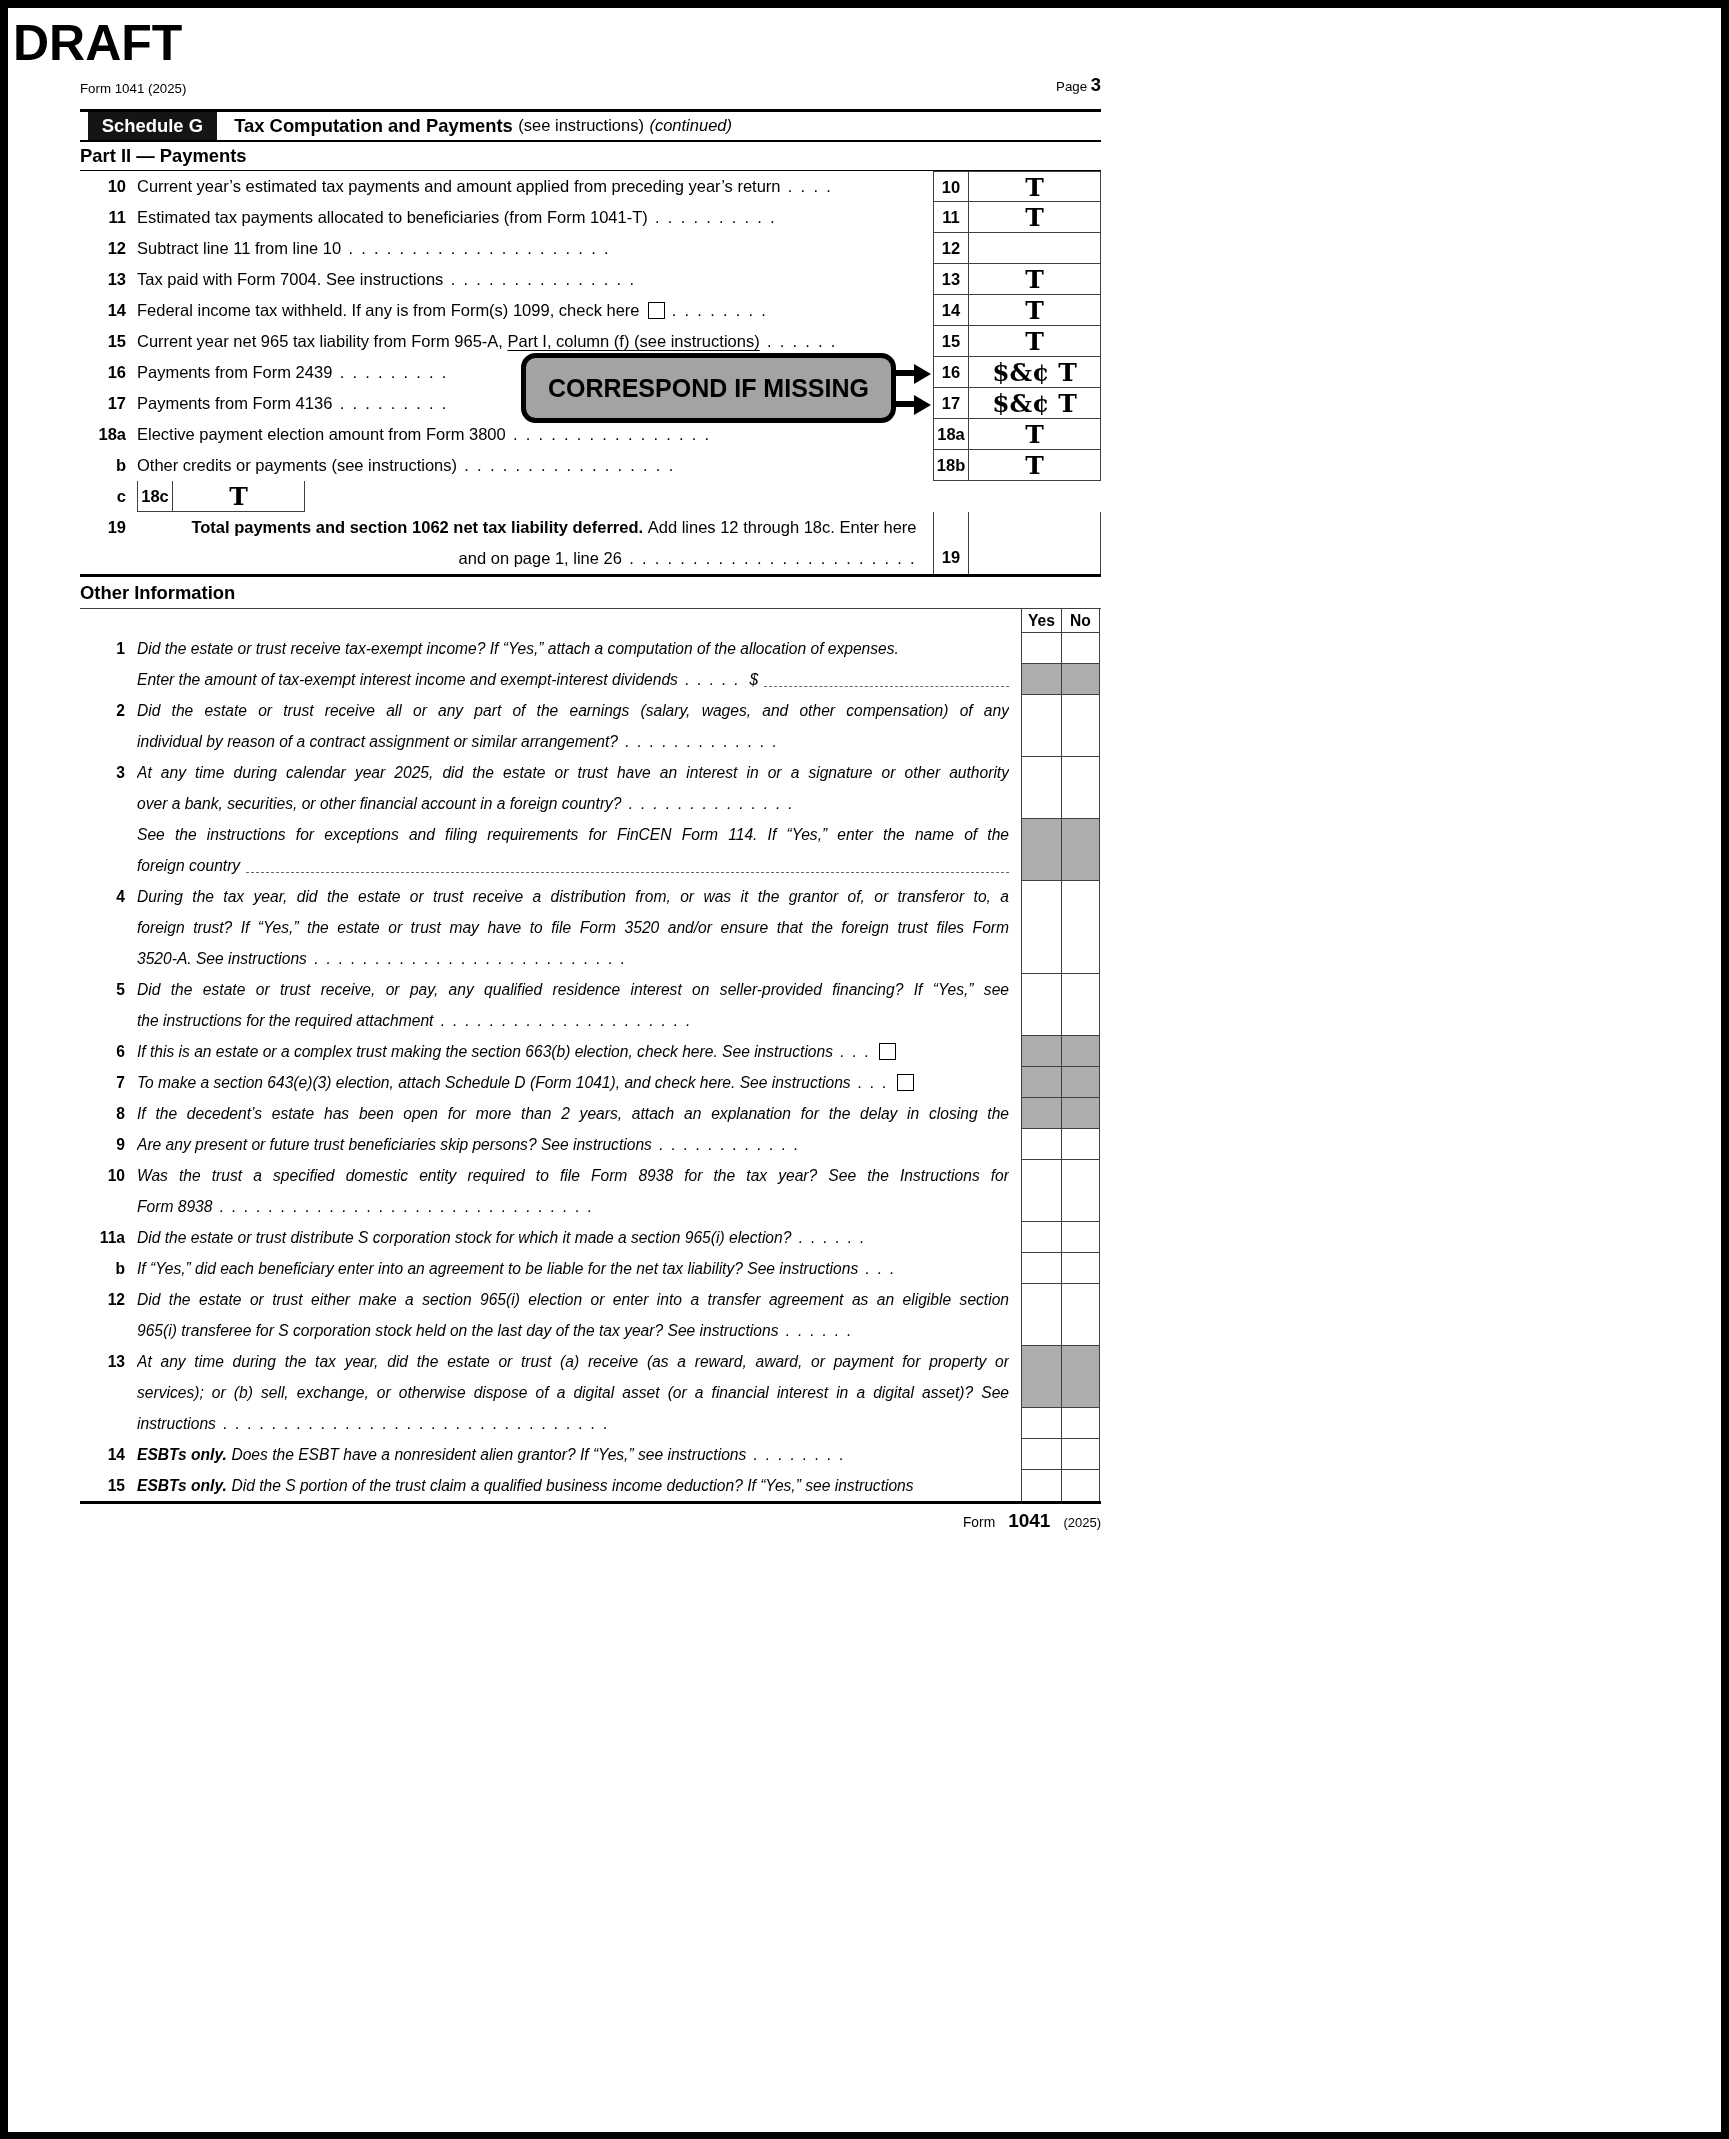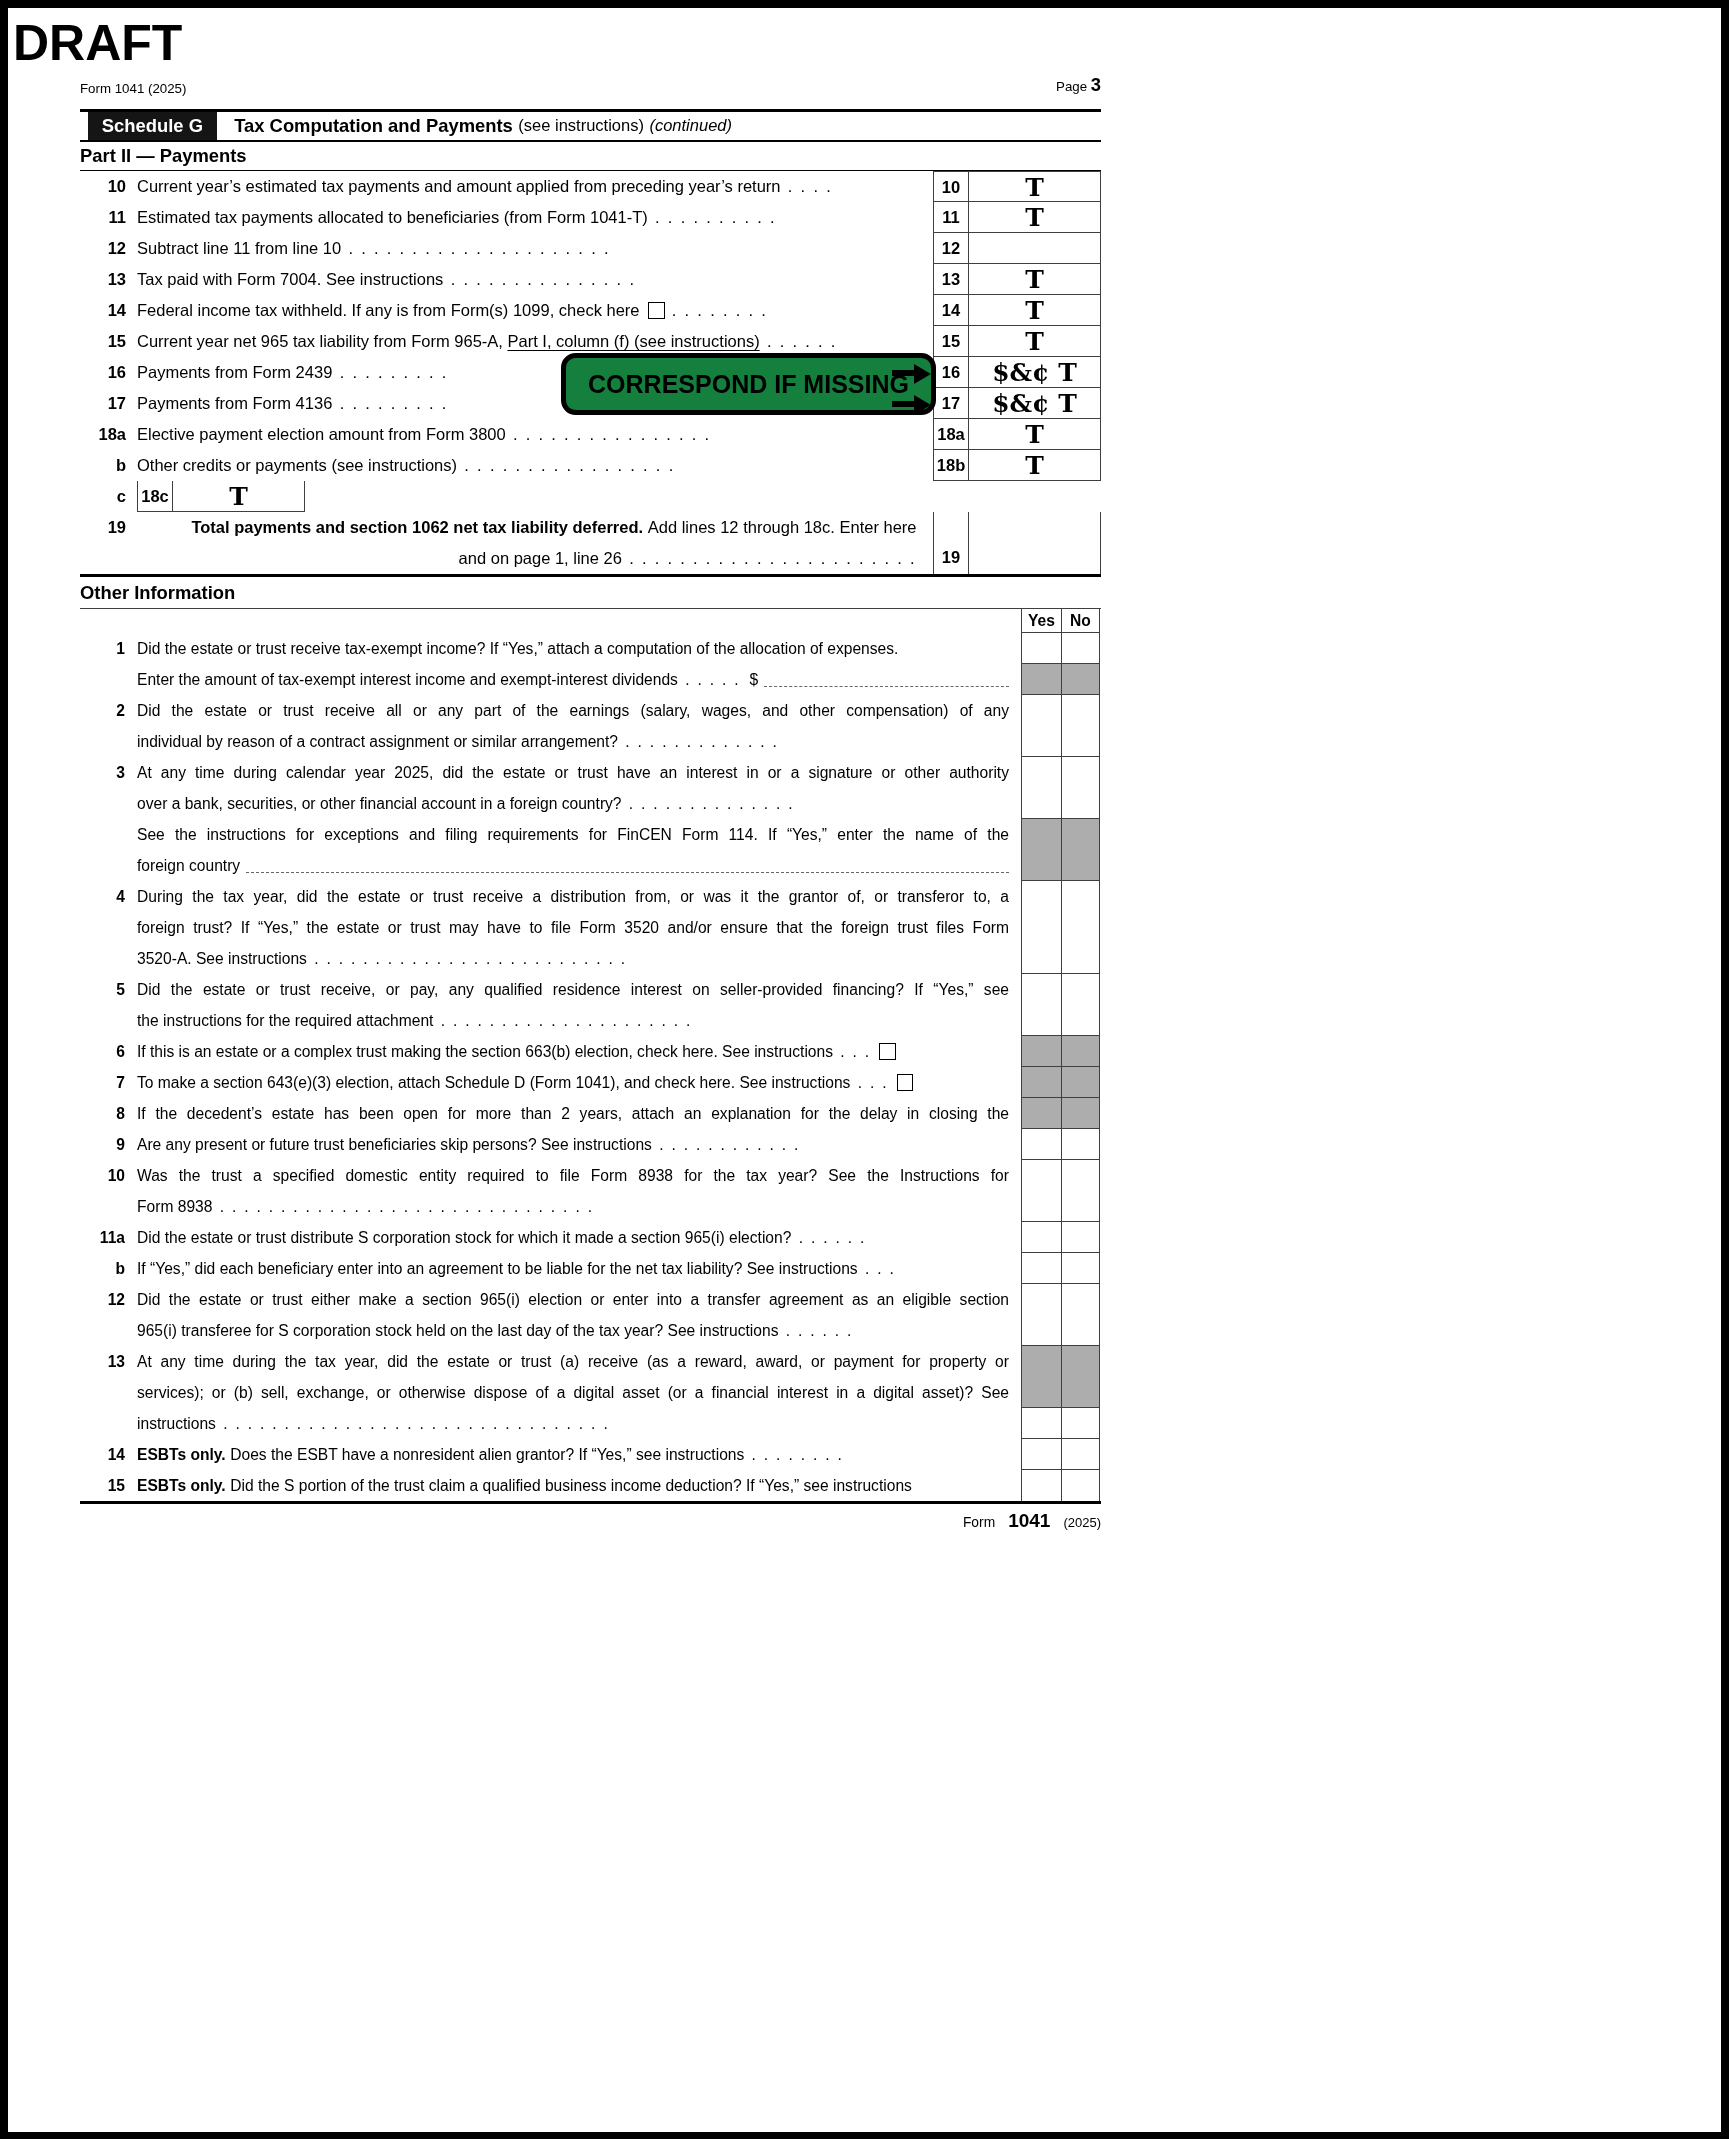--- a/index.html
+++ b/index.html
@@ -43,24 +43,24 @@
   .prow.tall .pcode, .prow.tall .pamt { border-bottom:none; }
   .prow.tall .pcode { display:flex; align-items:flex-end; justify-content:center; padding-bottom:0.9px; }
   .tmark { font-family:"DejaVu Serif", serif; font-weight:bold; font-size:25px; }
   .dots { margin-left:7.3px; letter-spacing:1.8px; }
   .ul { text-decoration:underline; text-underline-offset:2.8px; }
   .boldlead { font-weight:bold; margin-right:4.6px; }
   .cb { display:inline-block; width:14.7px; height:14.7px; border:1.8px solid #000;
         vertical-align:-2.8px; margin-left:8.3px; background:#fff; }
 
   
-  .callout { position:absolute; left:441px; top:182px; width:375px; height:62px;
-             background:#15803d; border:5.5px solid #000; border-radius:14.7px; box-sizing:border-box;
+  .callout { position:absolute; left:441px; top:182px; width:375px; height:70px;
+             background:#a3a3a3; border:5.5px solid #000; border-radius:14.7px; box-sizing:border-box;
              display:flex; align-items:center; justify-content:center;
-             font-size:25px; font-weight:bold; white-space:nowrap; z-index:6;margin-left:40px; }
+             font-size:25px; font-weight:bold; white-space:nowrap; z-index:6; }
   .ar-shaft { position:absolute; left:812px; width:26px; height:6.4px; background:#000; z-index:6; }
   .ar-head  { position:absolute; left:834px; width:0; height:0; z-index:6;
               border-top:10px solid transparent; border-bottom:10px solid transparent;
               border-left:17.4px solid #000; }
   .ar1s { top:199px; } .ar1h { top:193px; }
   .ar2s { top:230px; } .ar2h { top:224px; }
 
   
   .section-sep { border-top:3.7px solid #000; }
   .oi-head { font-size:18.4px; font-weight:bold; height:31px; line-height:31px;
@@ -68,21 +68,21 @@
   .ynrow { display:flex; height:24px; line-height:24px; }
   .ynspacer { width:941px; }
   .ynh { box-sizing:border-box; font-weight:bold; font-size:15.6px; text-align:center;
          border-left:1.8px solid #3f3f3f; border-bottom:1.8px solid #3f3f3f; }
   .ynh.yes { width:40px; } .ynh.no { width:39px; border-right:1.8px solid #3f3f3f; }
 
   .qrow { display:flex; font-size:15.6px; }
   .qnum { width:57px; box-sizing:border-box; padding-right:12px; text-align:right;
           font-weight:bold; line-height:31px; }
   .qtext { width:872px; box-sizing:border-box; }
-  .qline { height:31px; line-height:31px; white-space:nowrap; overflow:hidden; }
+  .qline { height:31px; line-height:31px; white-space:nowrap; overflow:hidden;font-style:italic; }
   .qline.j { white-space:normal; text-align:justify; text-align-last:justify; }
   .flexline { display:flex; align-items:stretch; }
   .flexline > span:first-child { white-space:nowrap; }
   .dollar { margin-left:9.2px; }
   .dashfill { flex:1; margin-left:5.5px; margin-bottom:8.3px; border-bottom:1.8px dashed #666; }
   .cell { box-sizing:border-box; border-left:1.8px solid #3f3f3f; border-bottom:1.4px solid #3f3f3f; }
   .cell.yes { width:40px; margin-left:12px; }
   .cell.no  { width:39px; border-right:1.8px solid #3f3f3f; }
   .cell.gray { background:#adadad; }
   .qrow.last .cell { border-bottom:none; }

